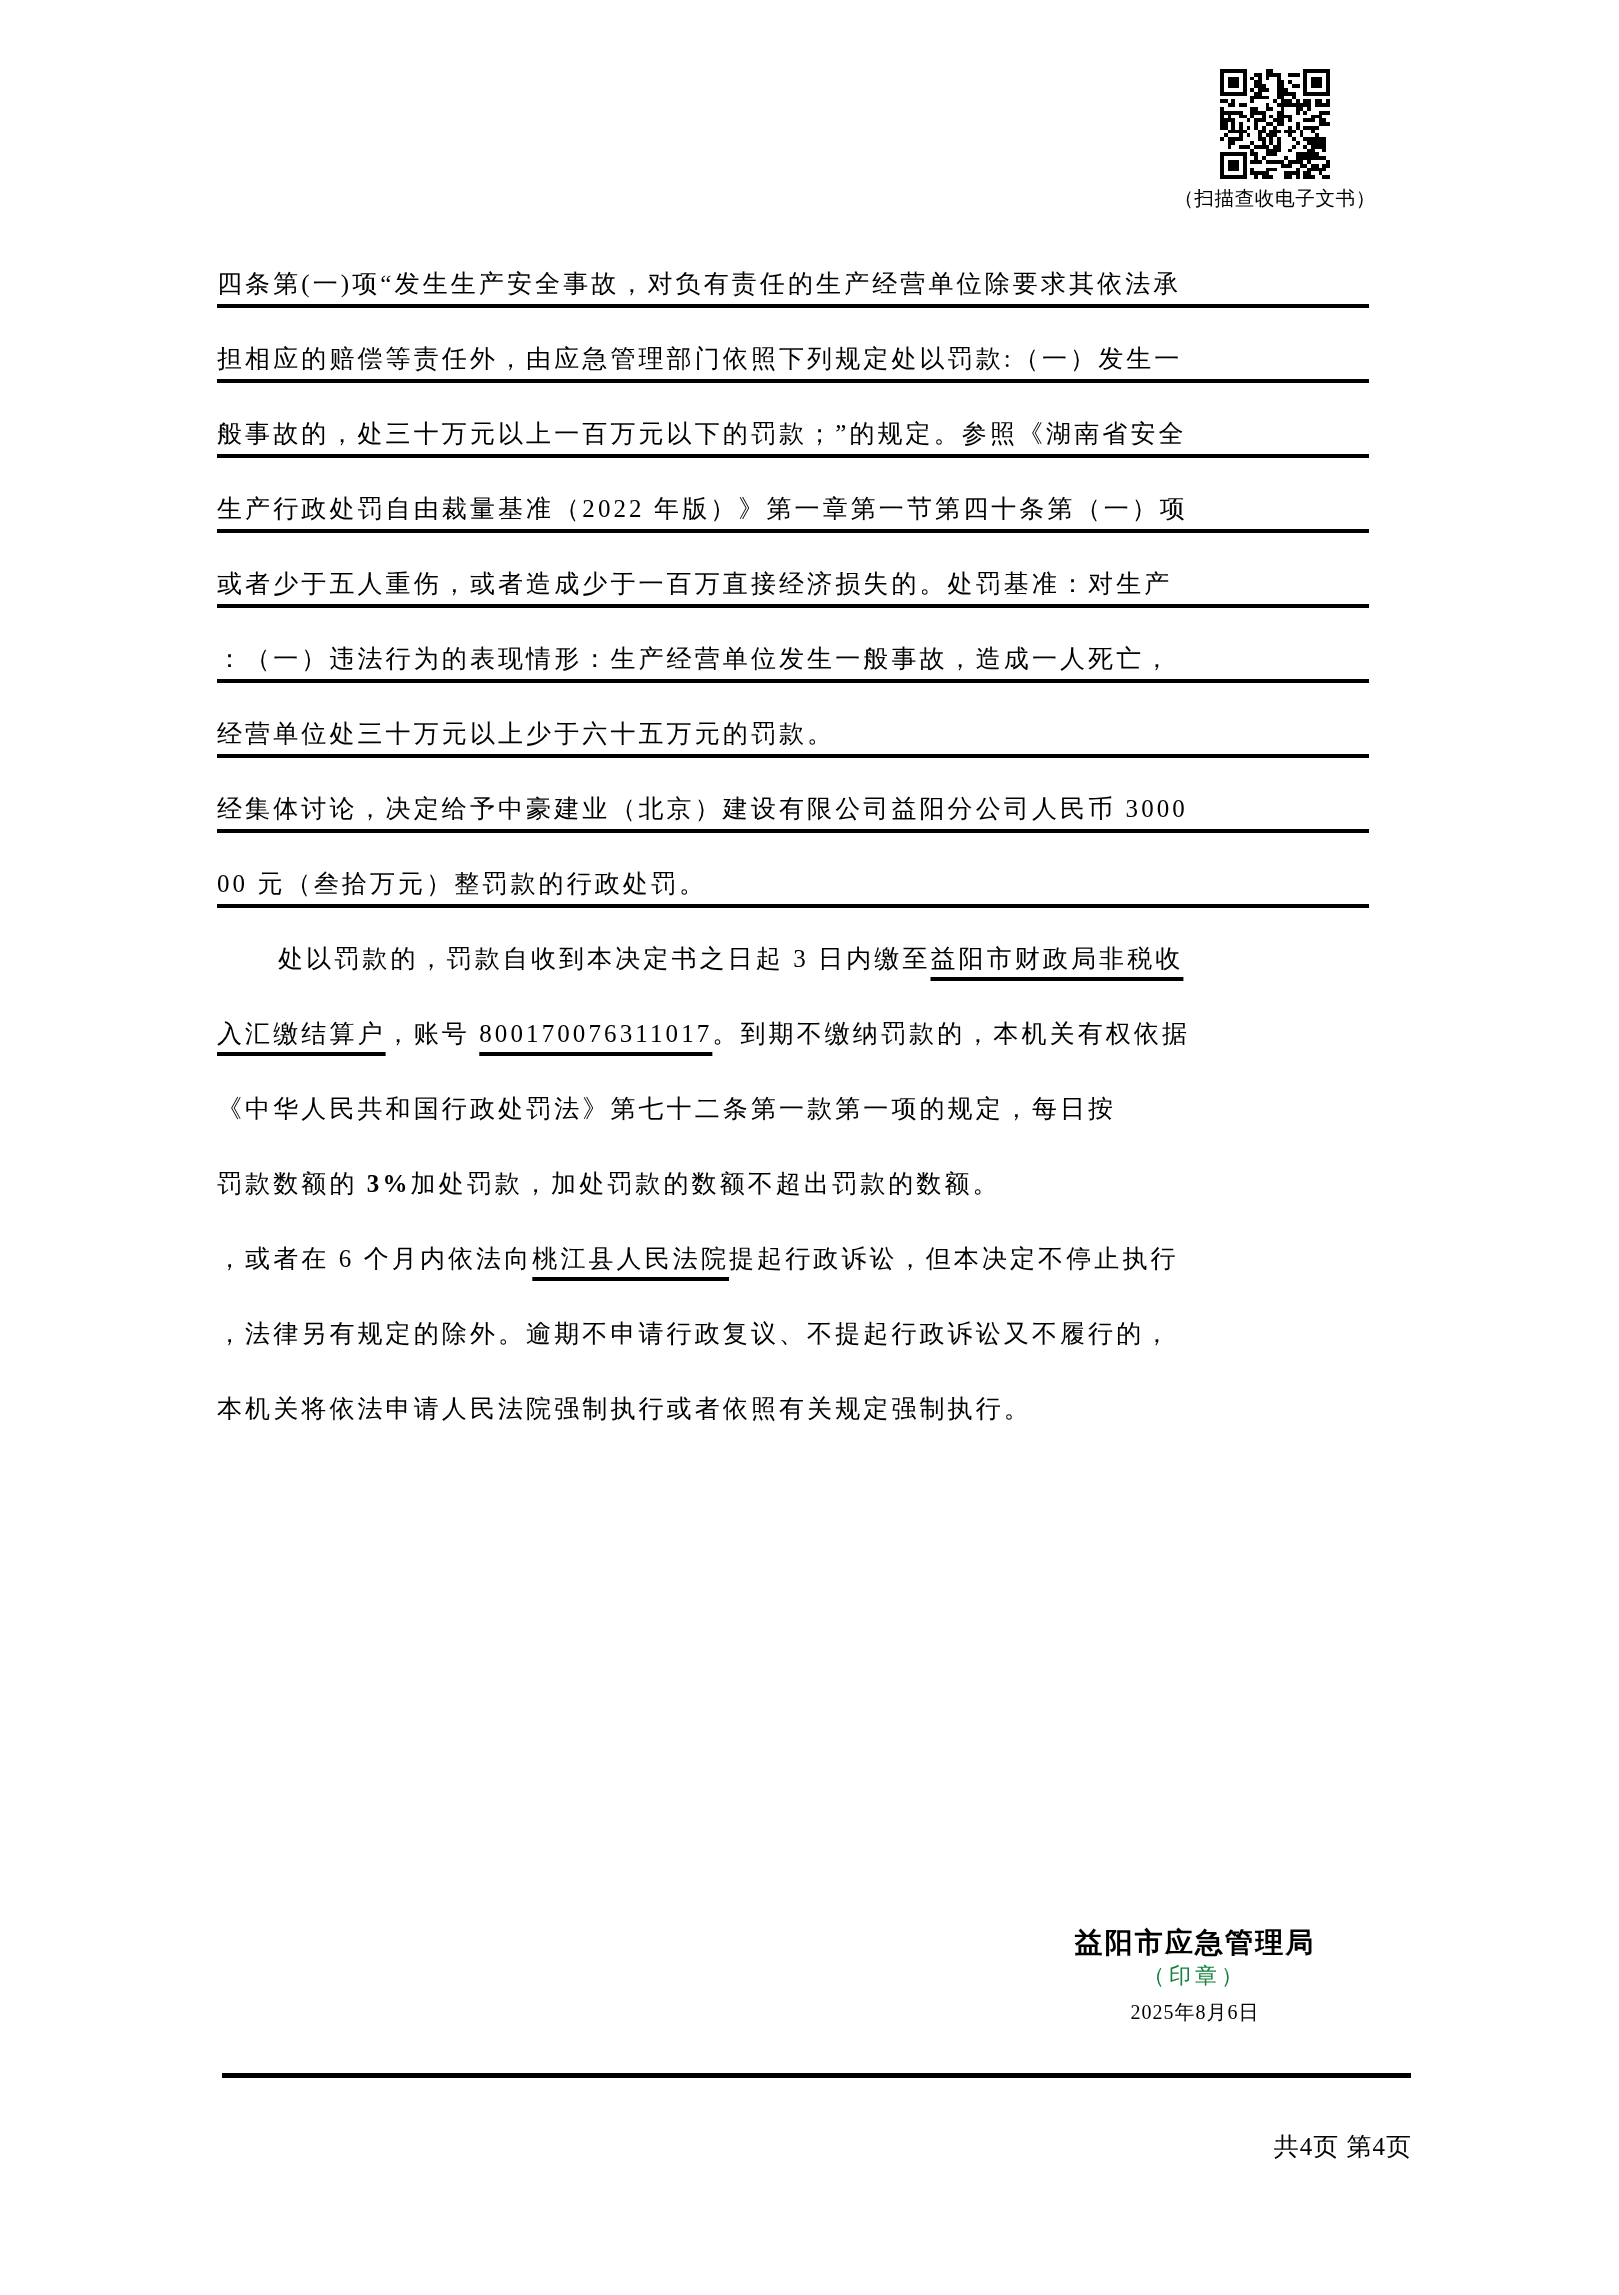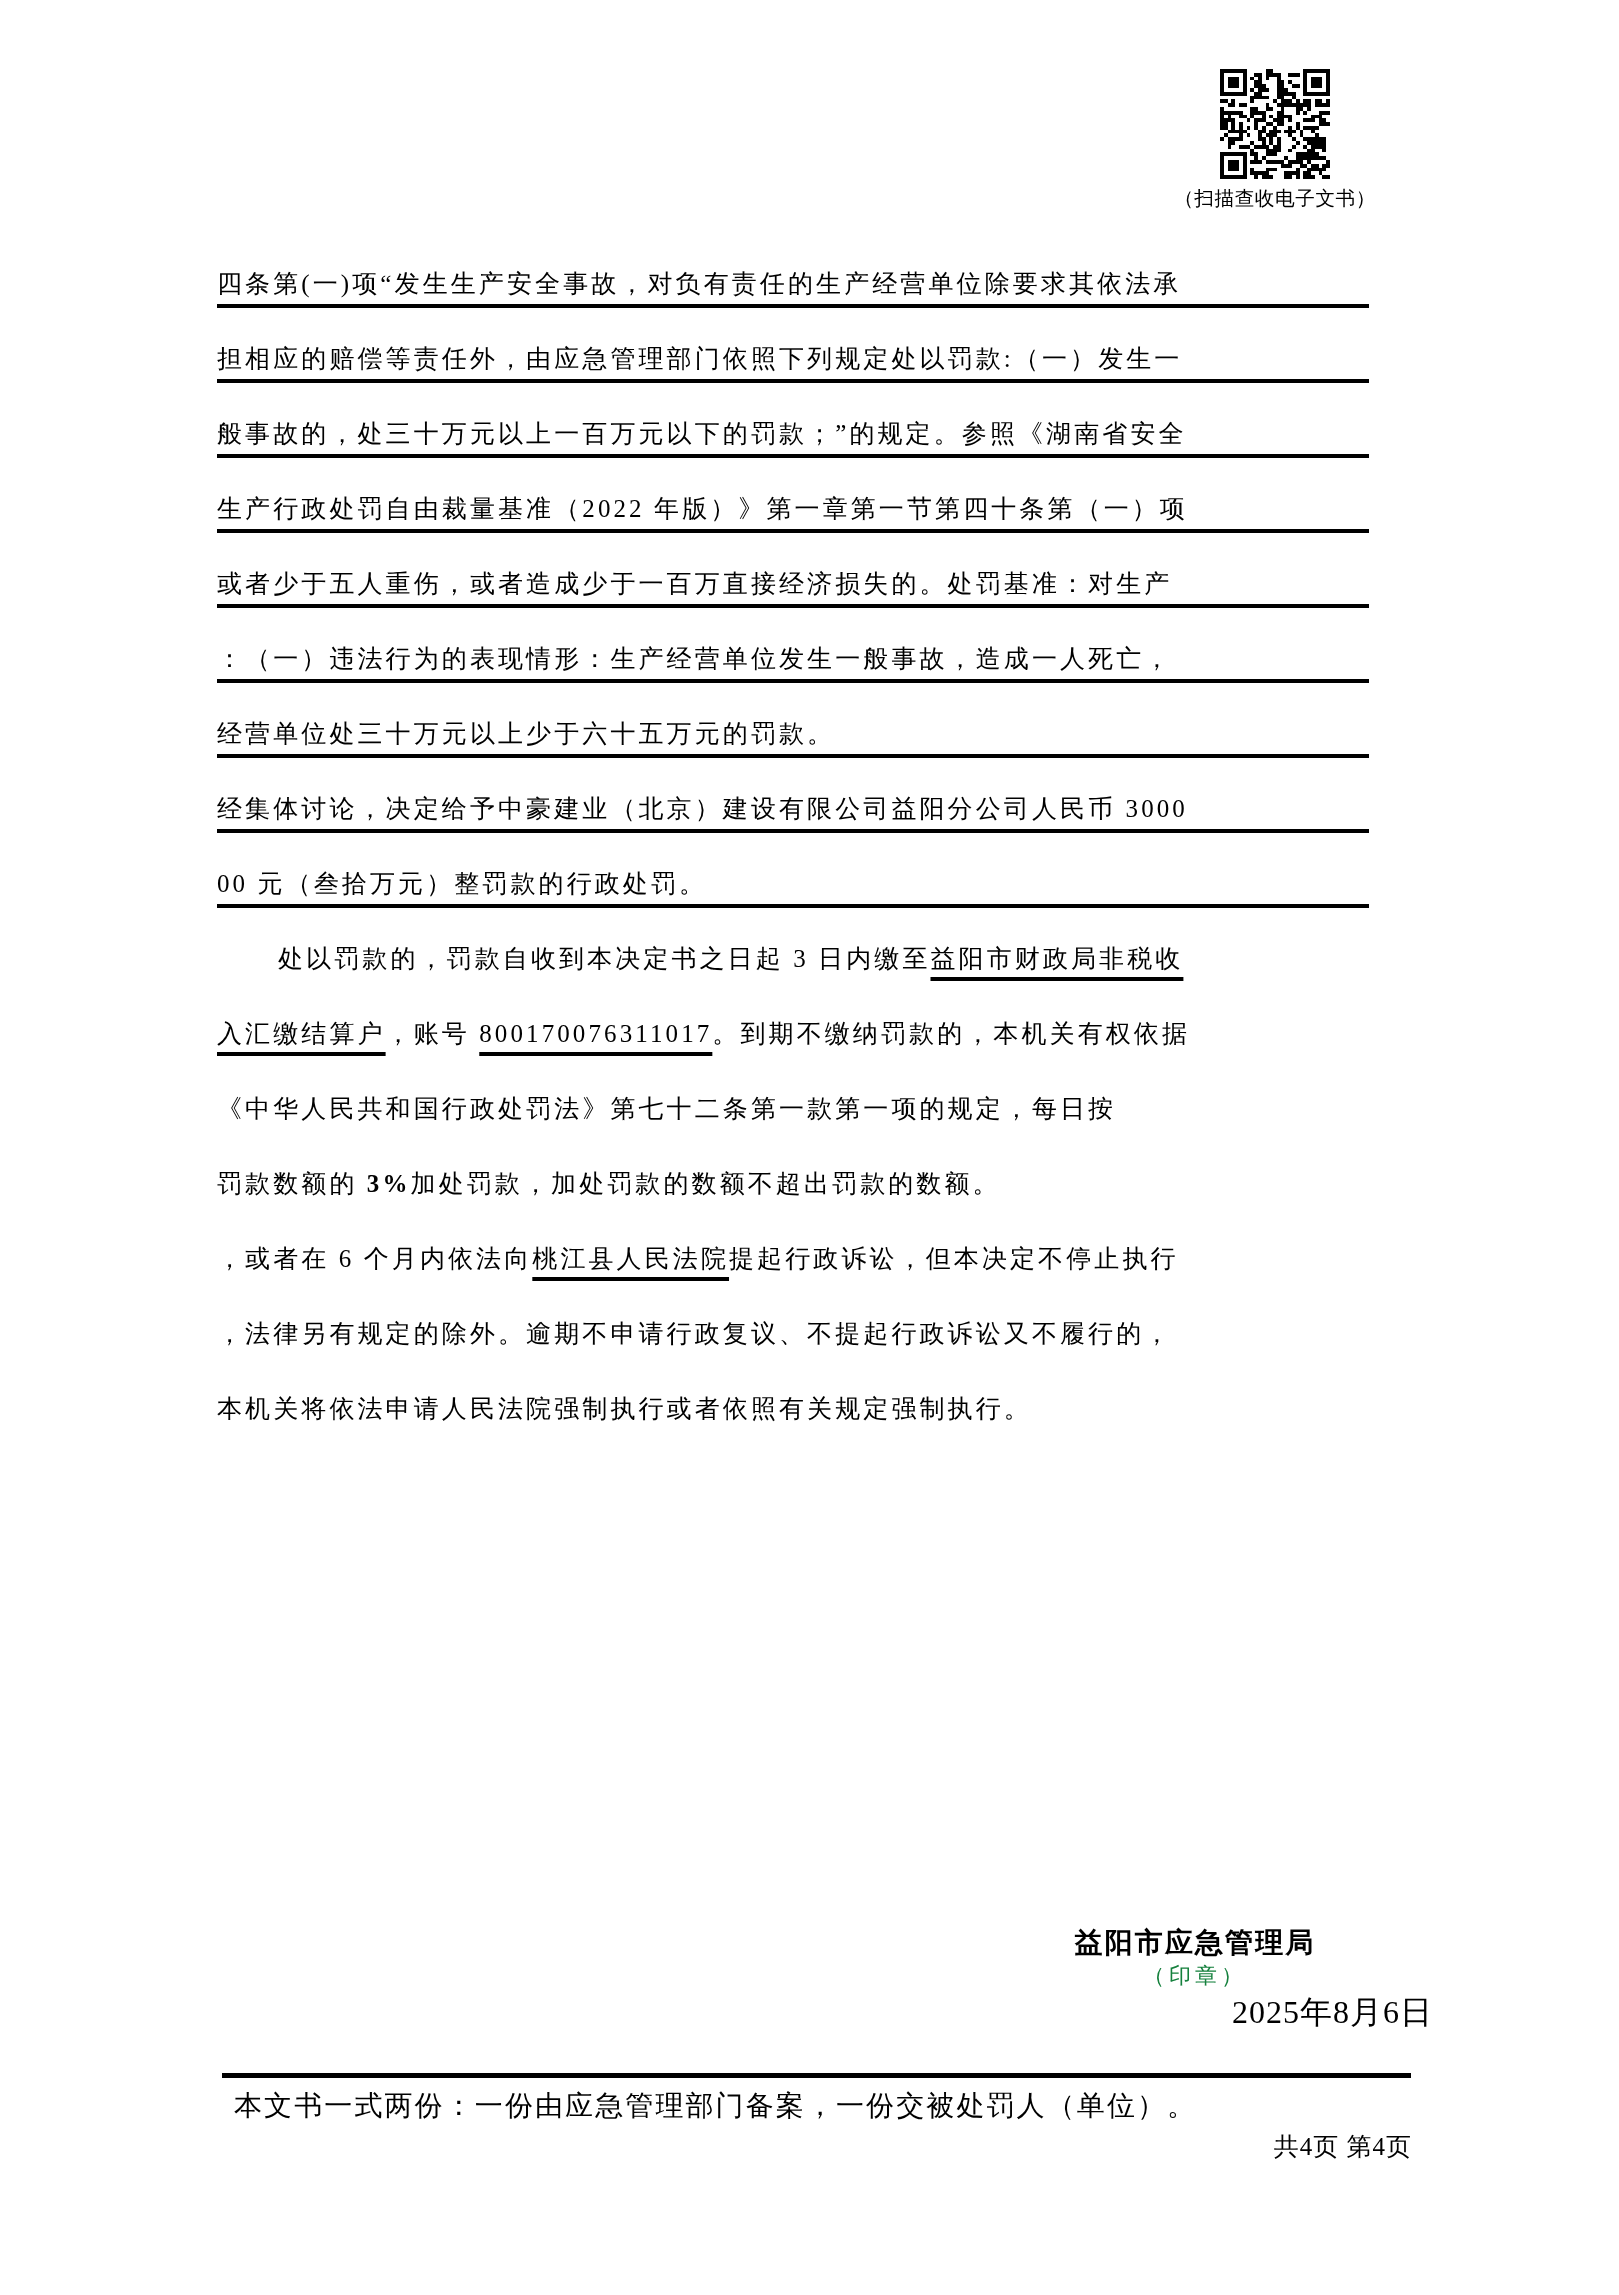--- a/index.html
+++ b/index.html
@@ -30,21 +30,21 @@
     content:""; position:absolute; left:0; right:0; bottom:13.4px; height:4.1px; background:#000;
   }
   .ul { text-decoration:underline; text-decoration-thickness:3.6px; text-underline-offset:10.3px; }
   .ind { text-indent:61px; }
   .bold { font-weight:700; }
 
   
   .sig { position:absolute; left:957px; top:1925px; width:476px; text-align:center; }
   .sig-agency { font-size:28px; height:36px; line-height:36px; letter-spacing:2.1px;font-weight:bold; }
   .sig-seal  { font-size:22px; height:30px; line-height:30px; letter-spacing:4.1px; }
-  .sig-date  { font-size:32px; height:36px; line-height:36px; margin-top:3.1px; letter-spacing:1px;text-align:right; }
+  .sig-date  { font-size:20px; height:36px; line-height:36px; margin-top:3.1px; letter-spacing:1px; }
 
   
   .footer-rule { position:absolute; left:222px; top:2073px; width:1189px; height:4.7px; background:#000; }
   .footer-note { position:absolute; left:234px; top:2087px; font-size:28px; letter-spacing:2.1px; white-space:nowrap; }
   .page-number { position:absolute; right:208px; top:2130px; font-size:25px; letter-spacing:1px; white-space:nowrap; }
 </style>
 </head>
 <body>
 
 <div class="page">
@@ -421,17 +421,16 @@
     <div class="line"><span>本机关将依法申请人民法院强制执行或者依照有关规定强制执行。</span></div>
   </div>
 
   <div class="sig">
     <div class="sig-agency">益阳市应急管理局</div>
     <div class="sig-seal" style="color: #15803d;">（印章）</div>
     <div class="sig-date">2025年8月6日</div>
   </div>
 
   <div class="footer-rule"></div>
-  <div class="footer-note">本文书一式两份：一份由应急管理部门备案，一份交被处罚人（单位）。</div>
   <div class="page-number">共4页 第4页</div>
 
 </div>
 
 
 </body></html>

